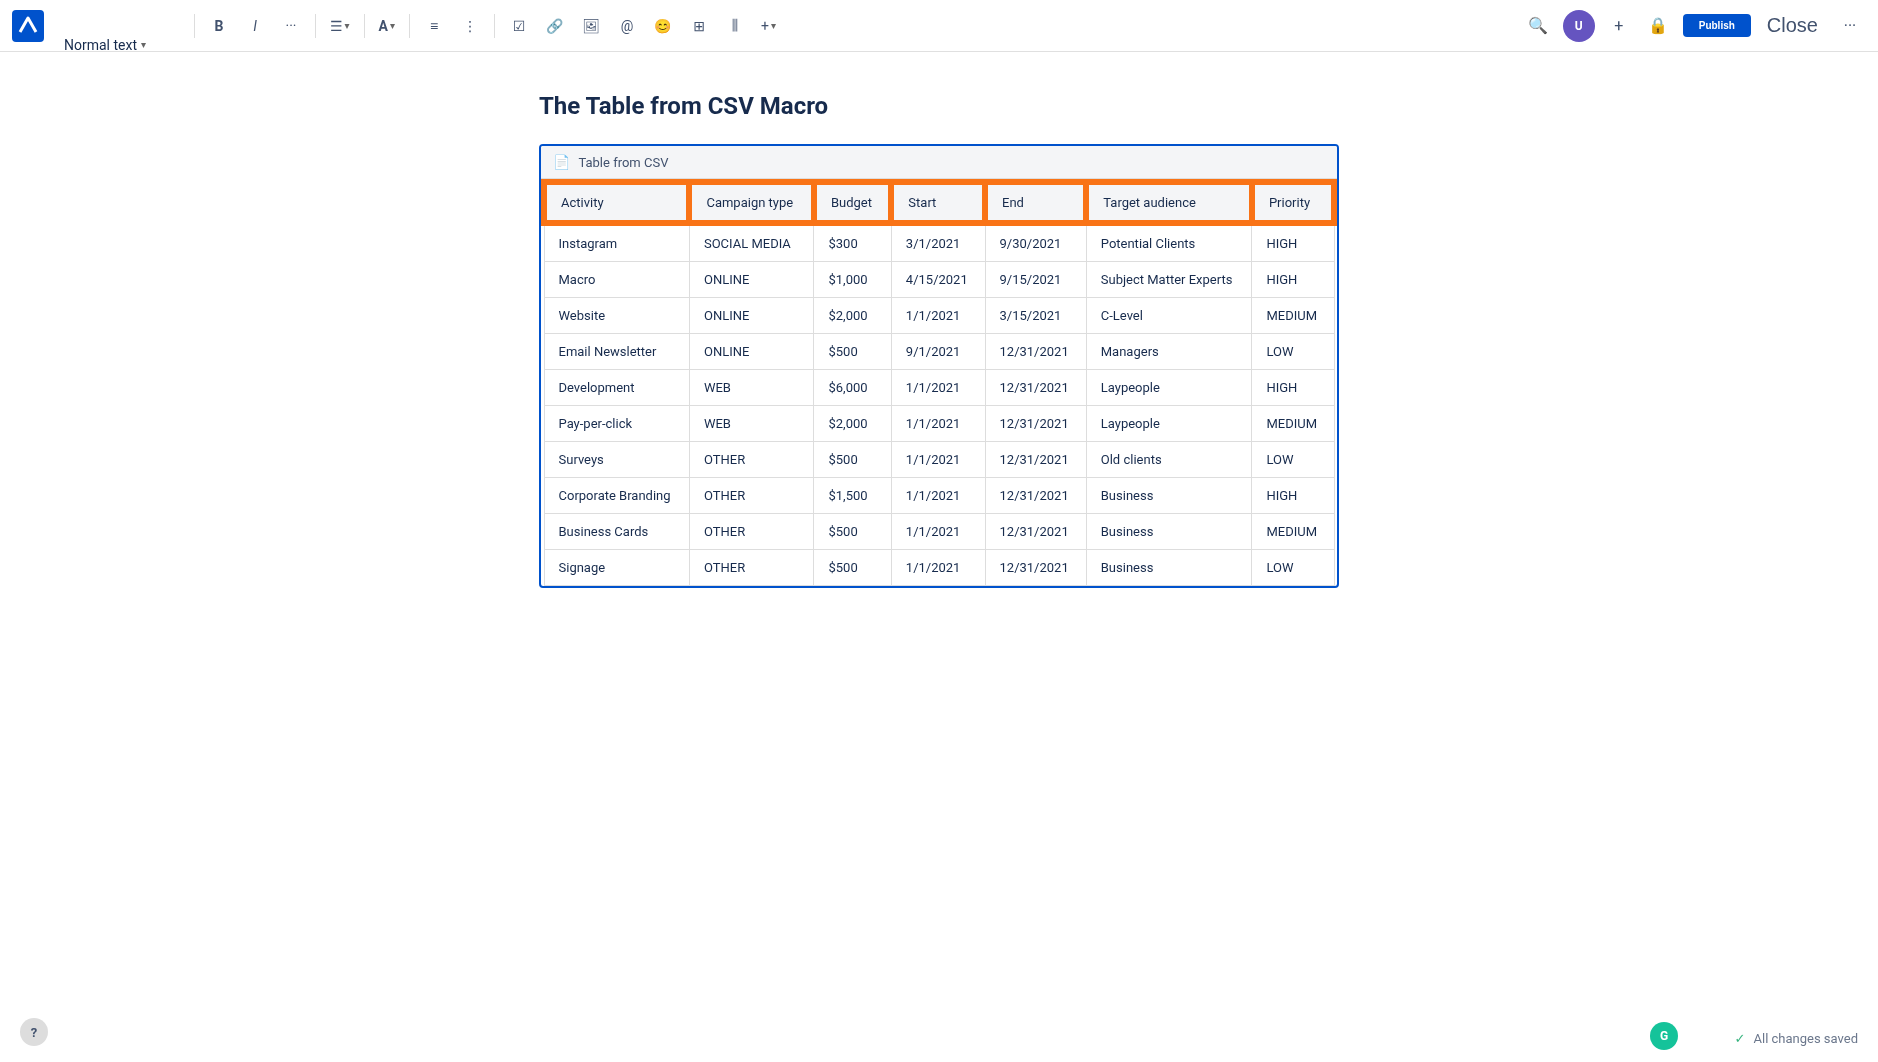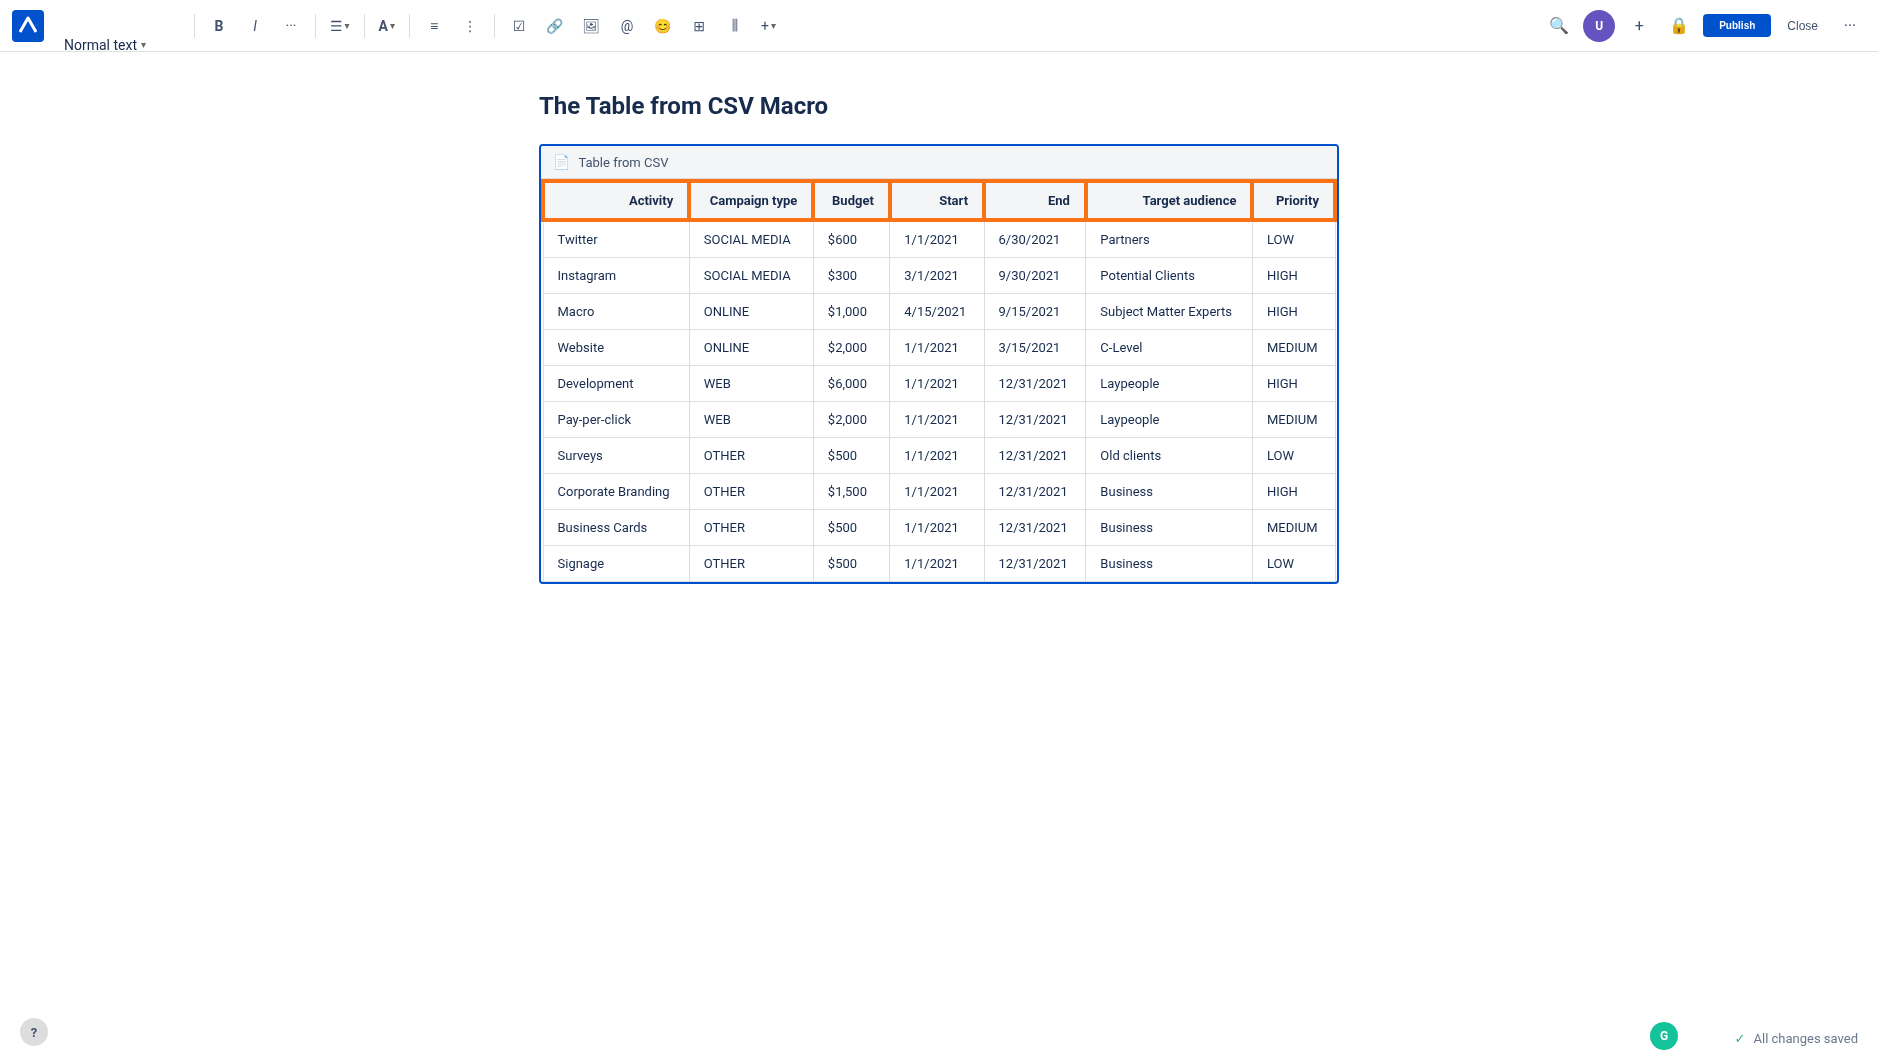--- a/index.html
+++ b/index.html
@@ -103,21 +103,21 @@
       border: none;
       border-radius: 4px;
       padding: 6px 16px;
       font-size: 10px;
       font-weight: 600;
       cursor: pointer;
     }
     .close-btn {
       background: none;
       border: none;
-      font-size: 12px;
+      font-size: 20px;
       color: #42526e;
       cursor: pointer;
       padding: 6px 8px;
     }
 
     
     .main-content {
       padding: 40px 200px;
       max-width: 1200px;
       margin: 0 auto;
@@ -151,26 +151,26 @@
       font-size: 14px;
     }
 
     
     .data-table {
       width: 100%;
       border-collapse: collapse;
     }
     .data-table th {
       background: #f4f5f7;
-      font-weight: 700;
+      font-weight: 400;
       font-size: 13px;
       color: #172b4d;
       padding: 10px 14px;
-      border: 4px solid #f97316;
-      text-align: right;
+      border: 6px solid #f97316;
+      text-align: left;
       vertical-align: top;
     }
     .data-table td {
       padding: 10px 14px;
       border: 1px solid #ddd;
       font-size: 13px;
       color: #172b4d;
       vertical-align: top;
     }
 
@@ -348,29 +348,20 @@
         <th>Activity</th>
             <th>Campaign type</th>
             <th>Budget</th>
             <th>Start</th>
             <th>End</th>
             <th>Target audience</th>
             <th>Priority</th>
           </tr>
       </thead>
       <tbody>
-      <tr>
-            <td>Twitter</td>
-            <td>SOCIAL MEDIA</td>
-            <td>$600</td>
-            <td>1/1/2021</td>
-            <td>6/30/2021</td>
-            <td>Partners</td>
-            <td>LOW</td>
-          </tr>
           <tr>
             <td>Instagram</td>
             <td>SOCIAL MEDIA</td>
             <td>$300</td>
             <td>3/1/2021</td>
             <td>9/30/2021</td>
             <td>Potential Clients</td>
             <td>HIGH</td>
           </tr>
           <tr>
@@ -385,20 +376,29 @@
           <tr>
             <td>Website</td>
             <td>ONLINE</td>
             <td>$2,000</td>
             <td>1/1/2021</td>
             <td>3/15/2021</td>
             <td>C-Level</td>
             <td>MEDIUM</td>
           </tr>
           <tr>
+            <td>Email Newsletter</td>
+            <td>ONLINE</td>
+            <td>$500</td>
+            <td>9/1/2021</td>
+            <td>12/31/2021</td>
+            <td>Managers</td>
+            <td>LOW</td>
+          </tr>
+          <tr>
             <td>Development</td>
             <td>WEB</td>
             <td>$6,000</td>
             <td>1/1/2021</td>
             <td>12/31/2021</td>
             <td>Laypeople</td>
             <td>HIGH</td>
           </tr>
           <tr>
             <td>Pay-per-click</td>

